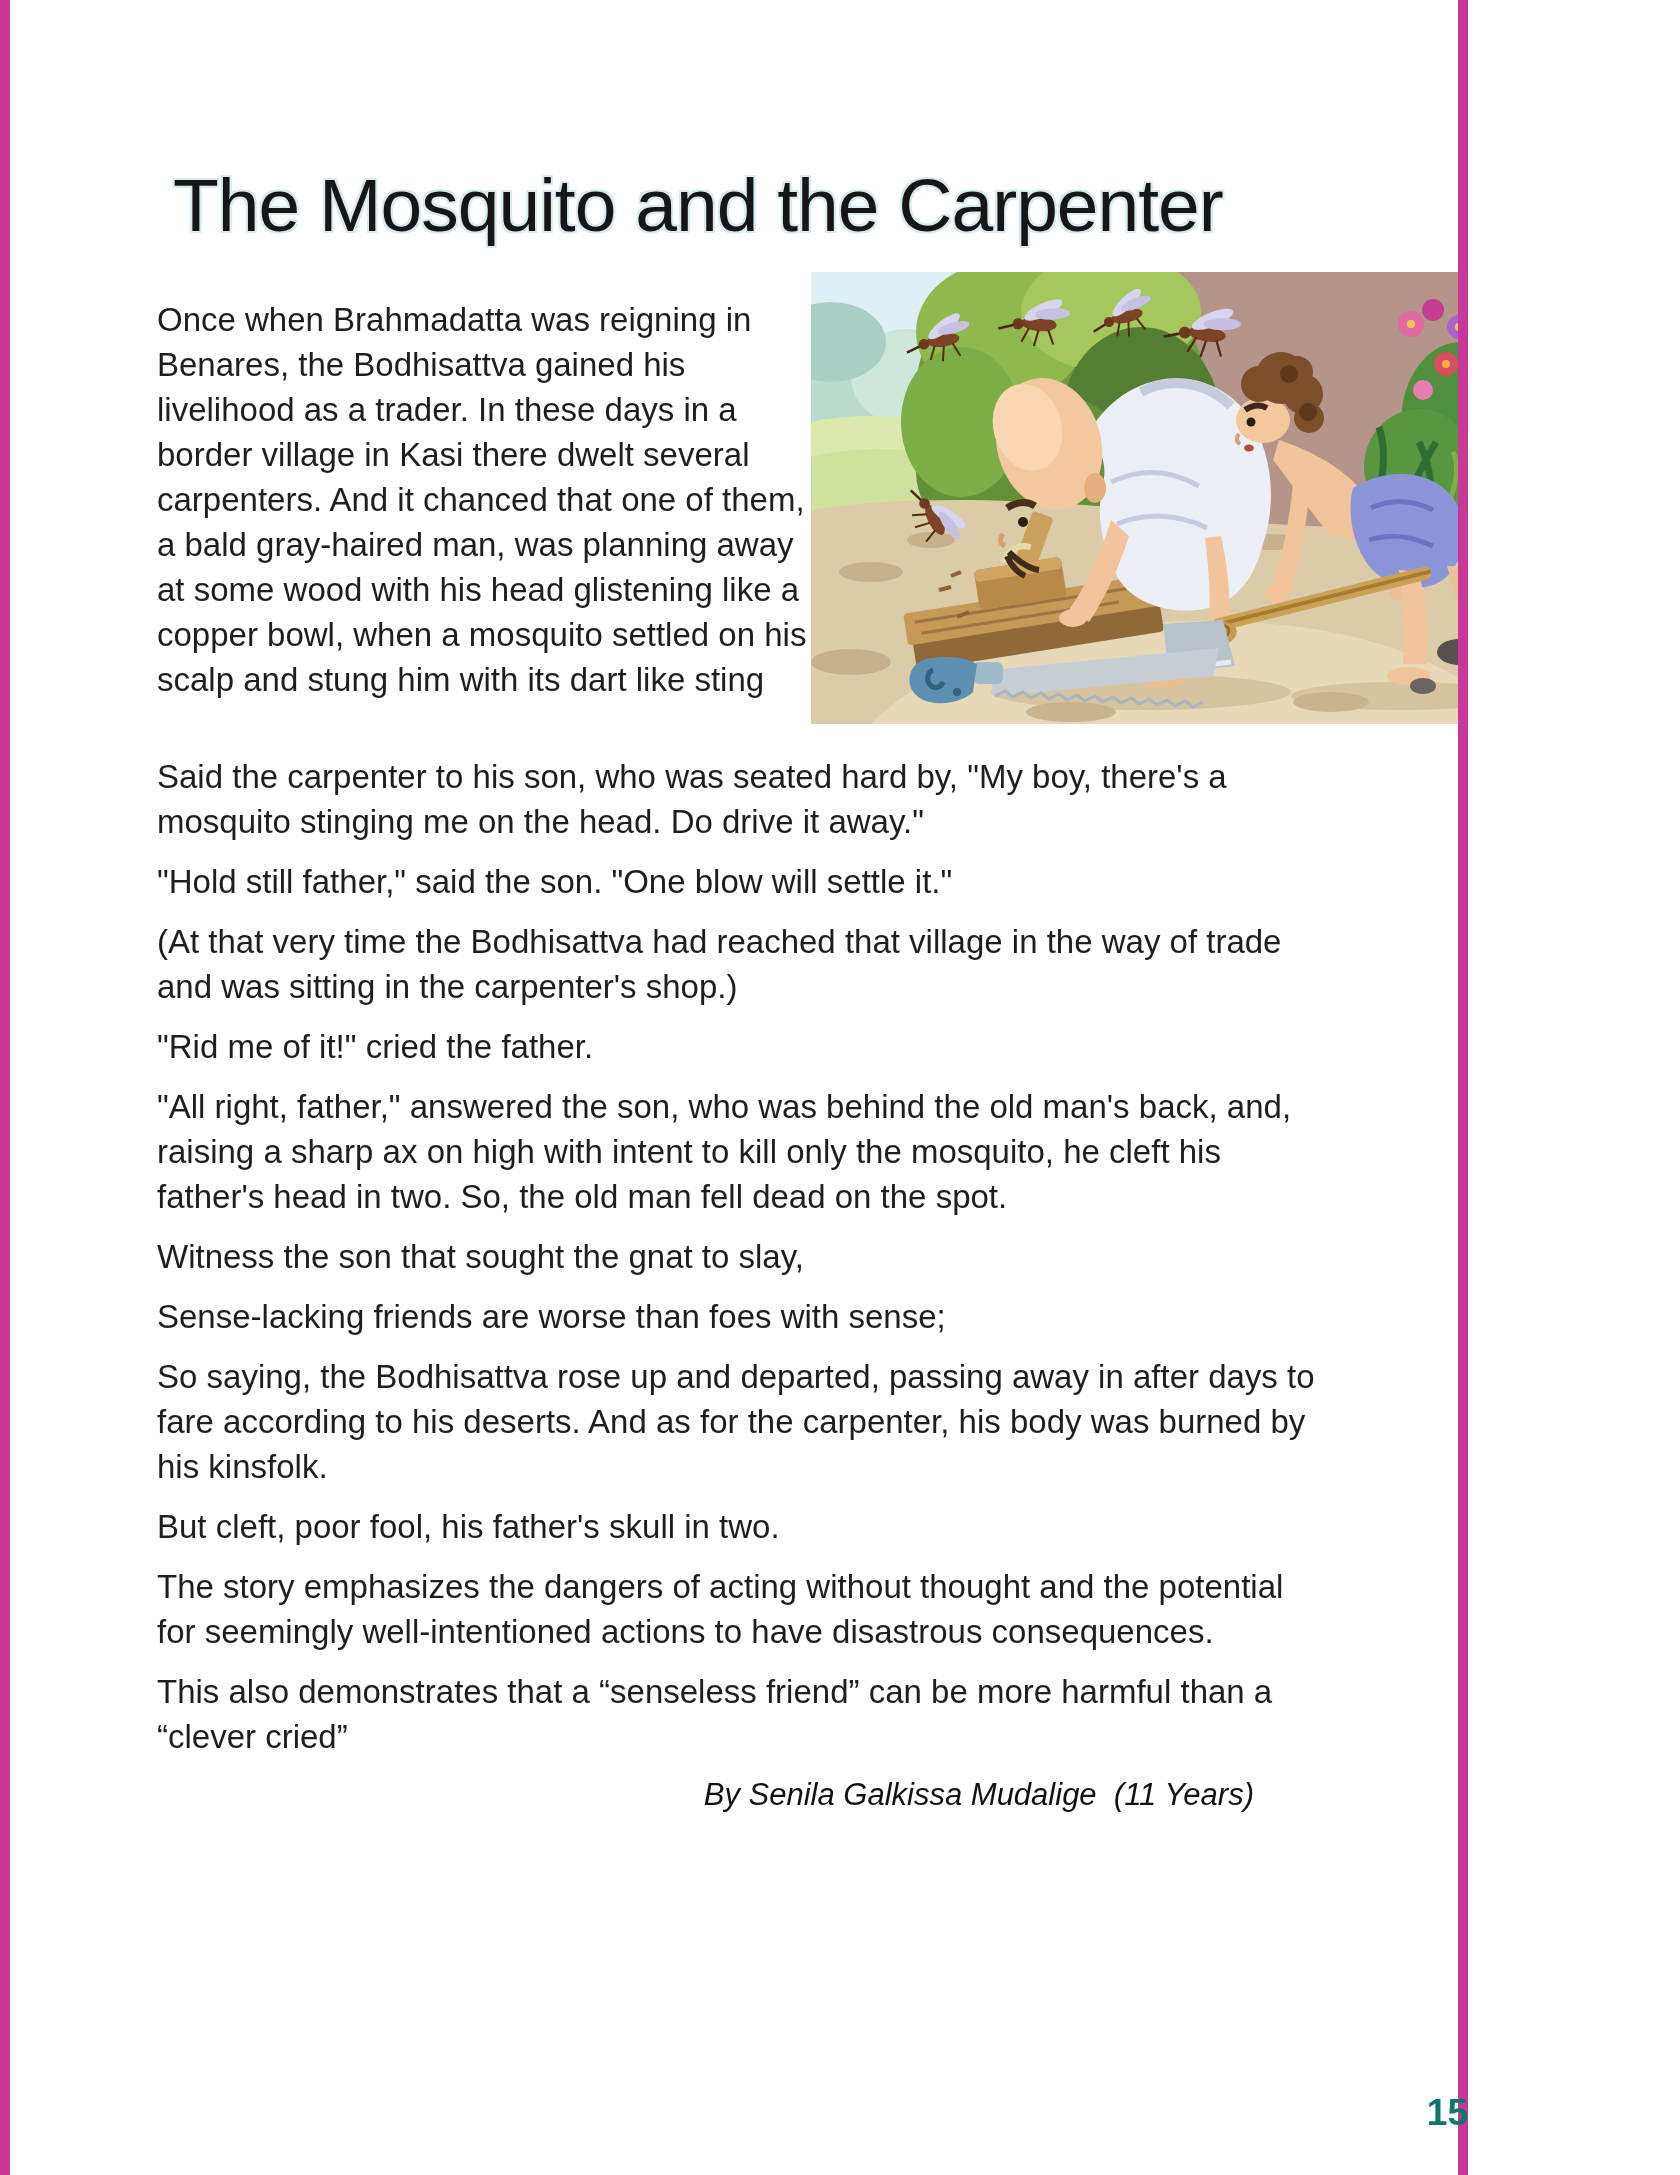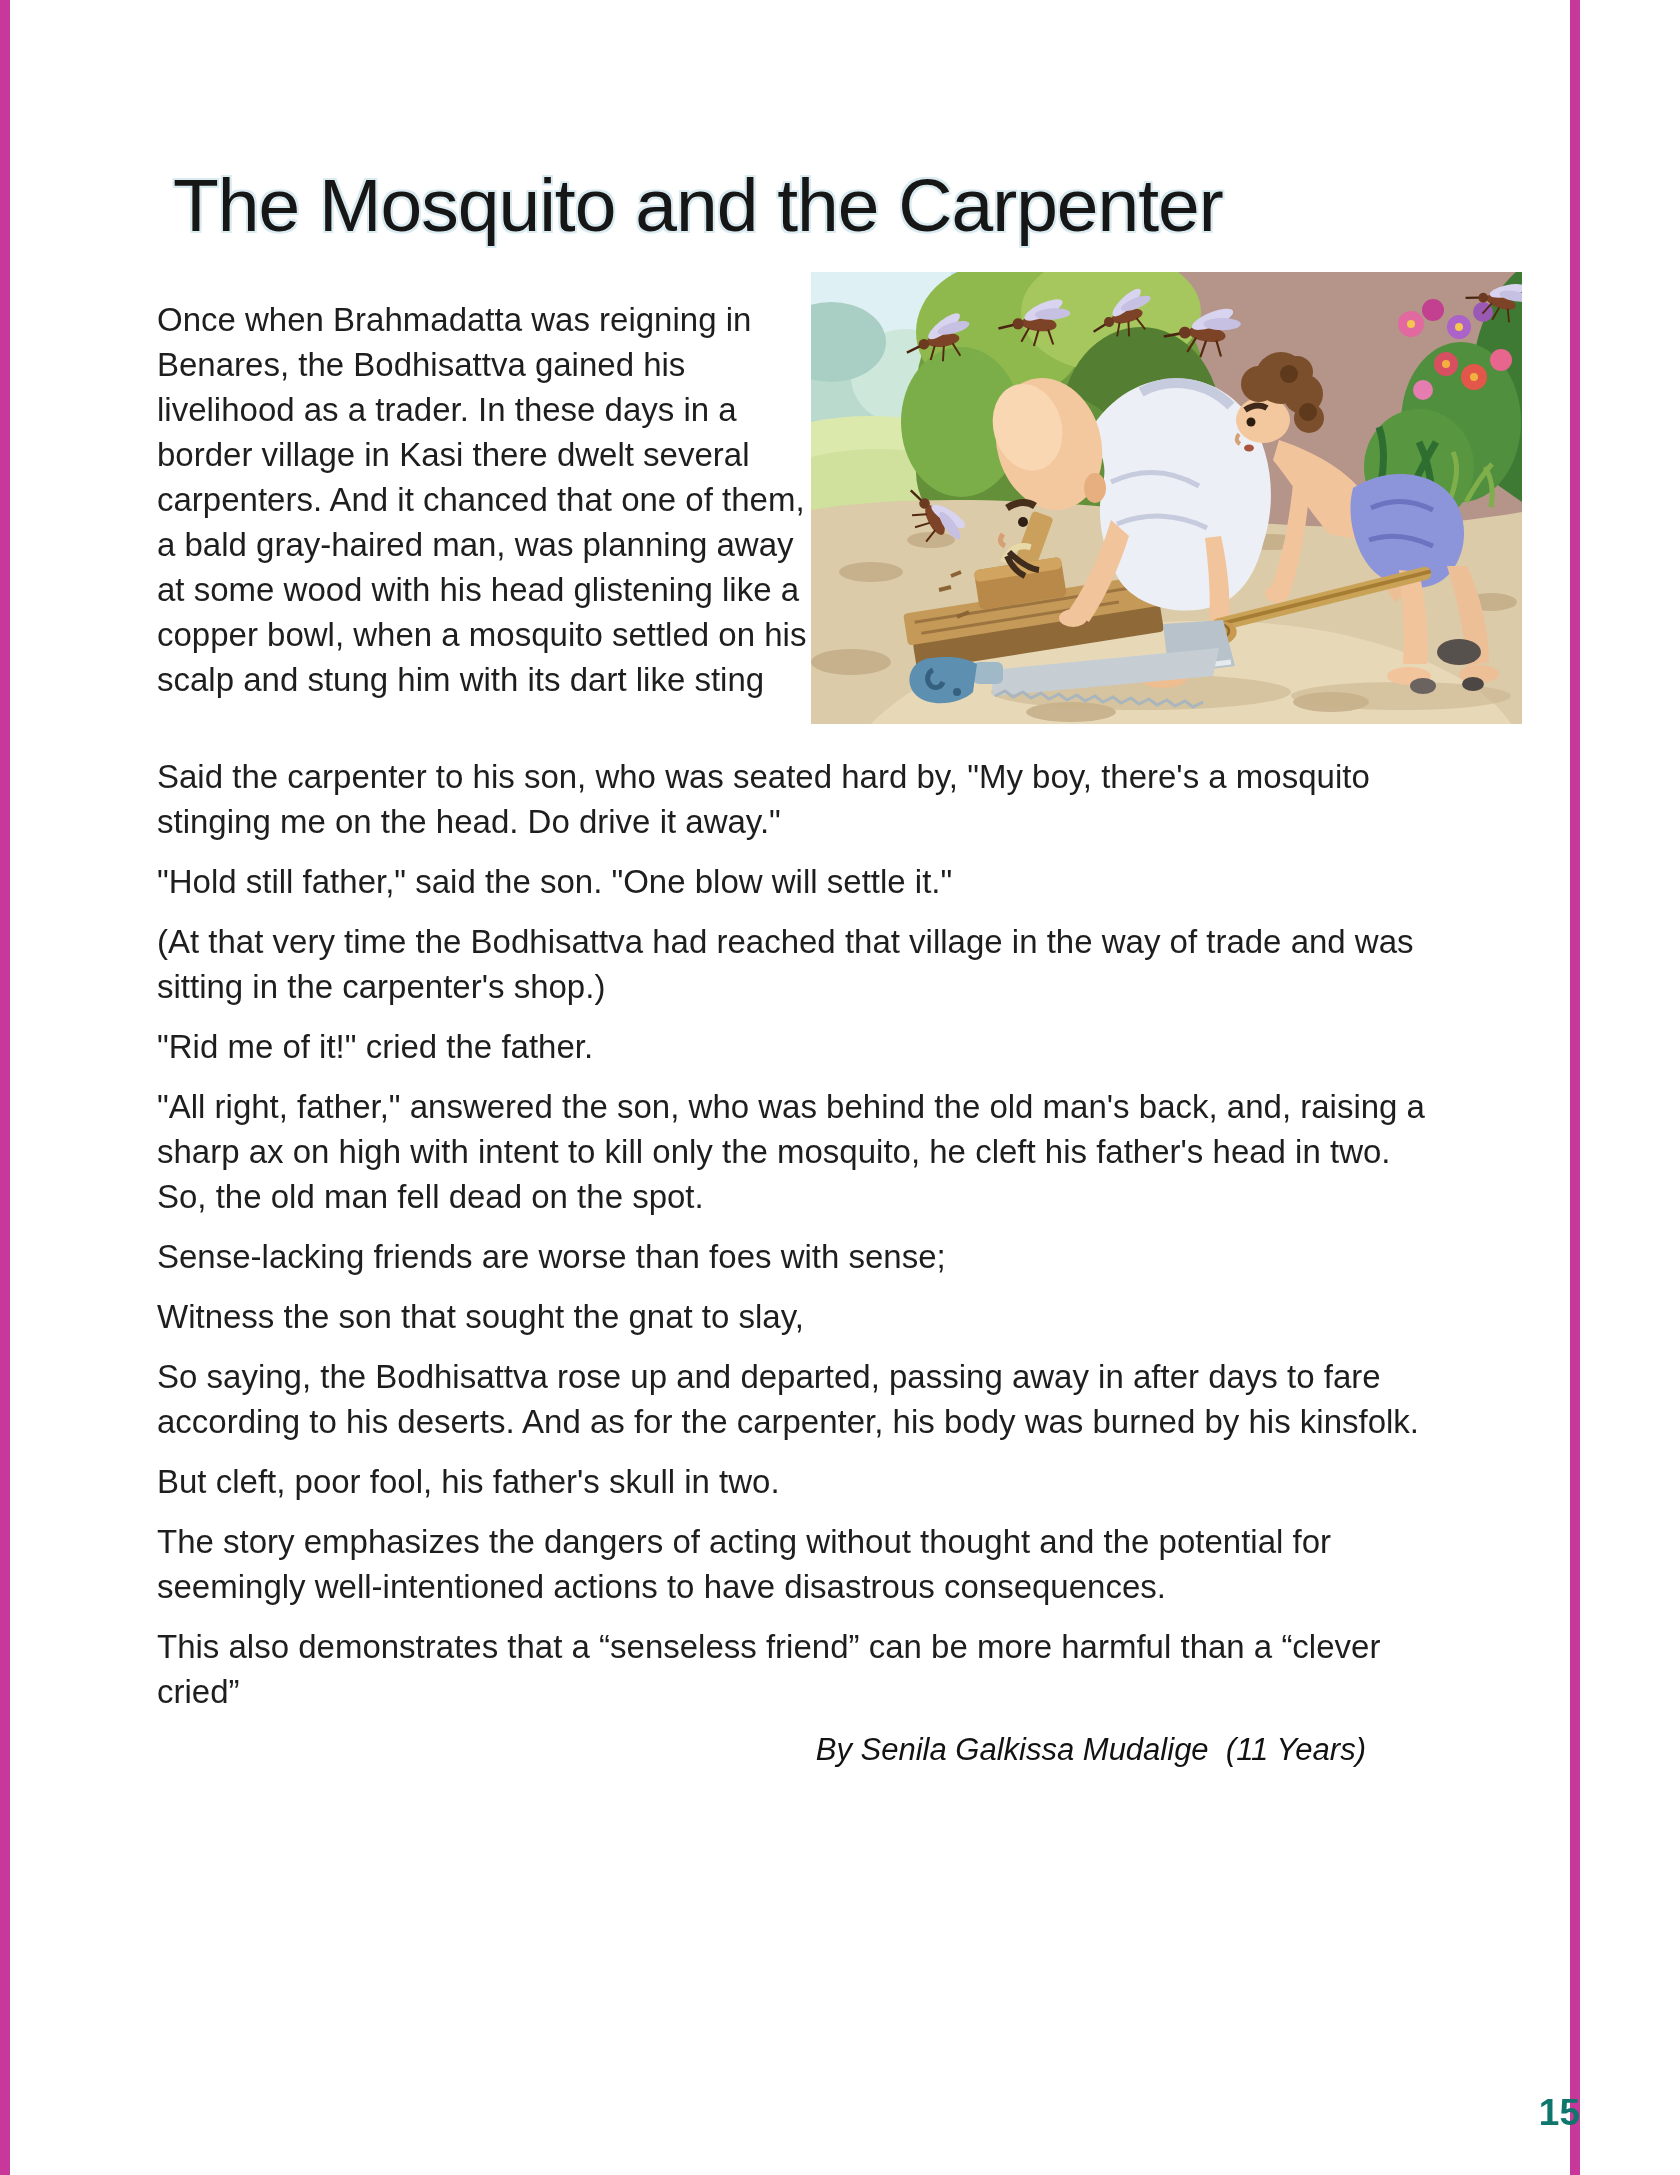--- a/index.html
+++ b/index.html
@@ -1,18 +1,18 @@
 <!DOCTYPE html>
 <html><head>
 <meta charset="utf-8">
 <style>
   html,body{margin:0;padding:0;background:#ffffff;}
   .page{
     position:relative;
-    width:1580px;height:2175px;
+    width:1468px;height:2175px;
     background:#ffffff;
     font-family:"Liberation Sans", sans-serif;
     color:#1e1e1e;
     overflow:hidden;
   }
   .edge-bar{position:absolute;top:0;bottom:0;width:10px;background:#c8389b;}
   .edge-bar.left{left:0;}
   .edge-bar.right{right:0;}
   .content{padding:0 148px 0 157px;}
   
@@ -254,22 +254,22 @@
         </svg>
       </div>
     </div>
 
     <div class="story-body">
       <p class="para">Said the carpenter to his son, who was seated hard by, "My boy, there's a mosquito stinging me on the head. Do drive it away."</p>
       <p class="para">"Hold still father," said the son. "One blow will settle it."</p>
       <p class="para">(At that very time the Bodhisattva had reached that village in the way of trade and was sitting in the carpenter's shop.)</p>
       <p class="para">"Rid me of it!" cried the father.</p>
       <p class="para">"All right, father," answered the son, who was behind the old man's back, and, raising a sharp ax on high with intent to kill only the mosquito, he cleft his father's head in two. So, the old man fell dead on the spot.</p>
+      <p class="para">Witness the son that sought the gnat to slay,</p>
       <p class="para">Sense-lacking friends are worse than foes with sense;</p>
-      <p class="para">Witness the son that sought the gnat to slay,</p>
       <p class="para">So saying, the Bodhisattva rose up and departed, passing away in after days to fare according to his deserts. And as for the carpenter, his body was burned by his kinsfolk.</p>
       <p class="para">But cleft, poor fool, his father's skull in two.</p>
       <p class="para">The story emphasizes the dangers of acting without thought and the potential for seemingly well-intentioned actions to have disastrous consequences.</p>
       <p class="para">This also demonstrates that a “senseless friend” can be more harmful than a “clever cried”</p>
     </div>
 
     <div class="byline">By Senila Galkissa Mudalige  (11 Years)</div>
   </div>
 
   <div class="page-number">15</div>

